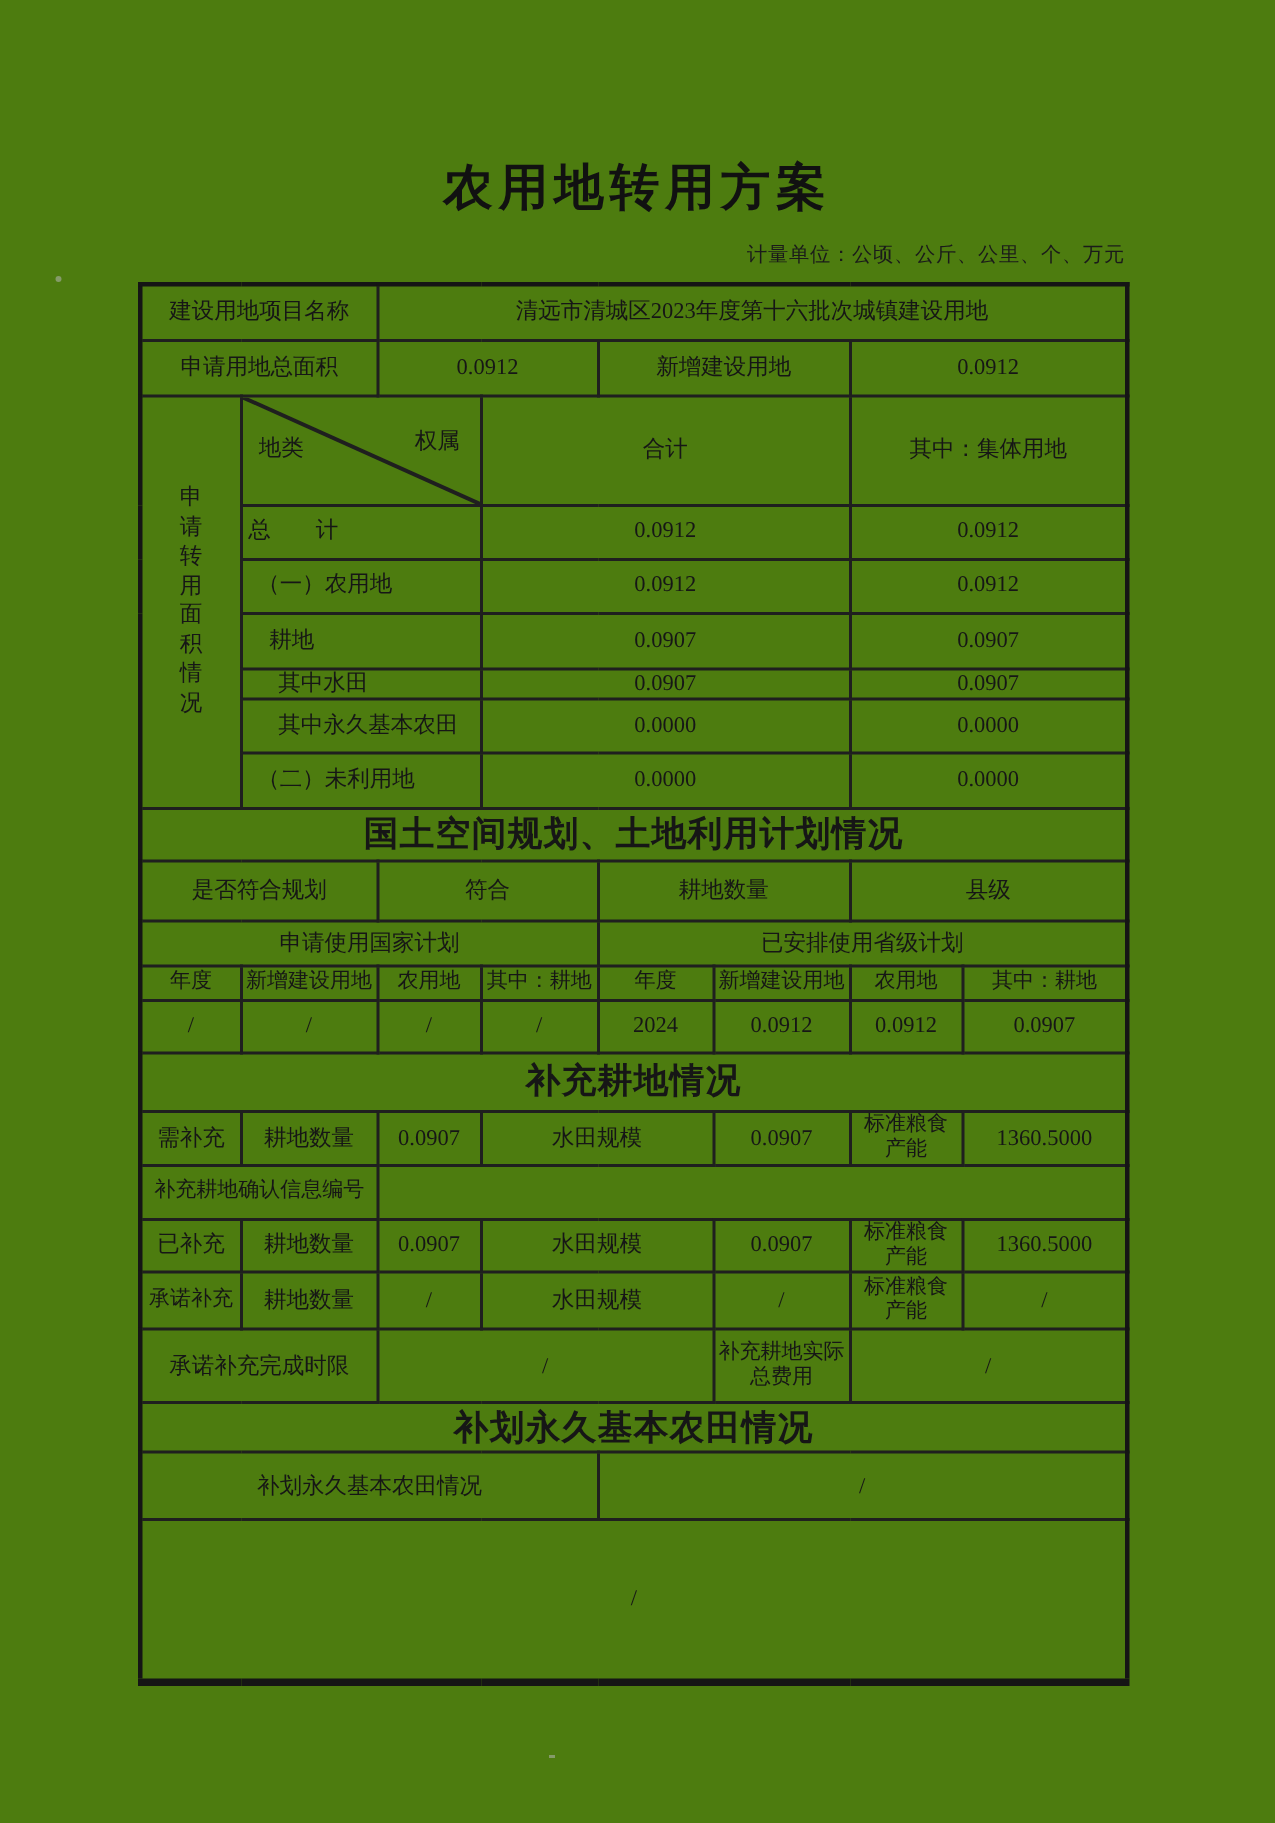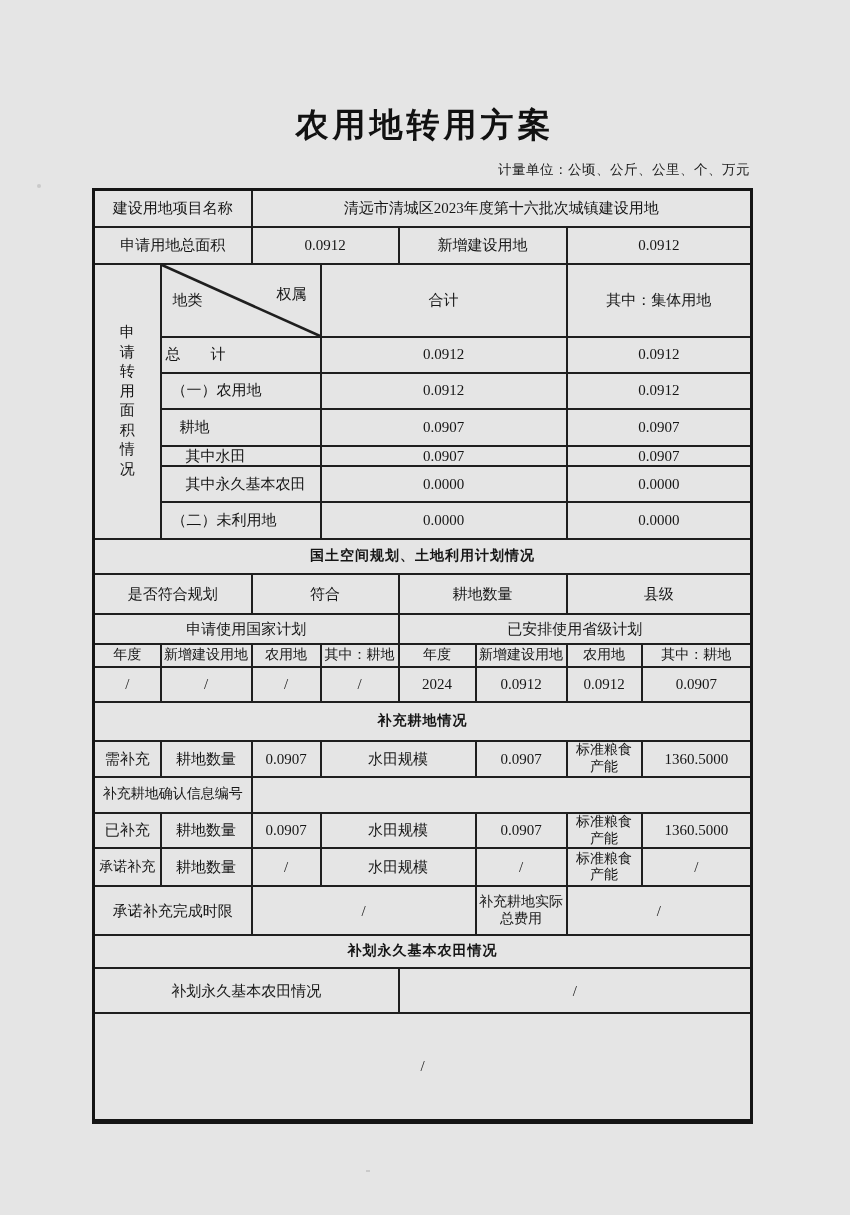--- a/index.html
+++ b/index.html
@@ -1,26 +1,26 @@
 <!DOCTYPE html>
 <html><head>
 <meta charset="utf-8">
 <style>
   html,body{margin:0;padding:0;background:#ffffff;}
-  .page{position:relative;width:850px;height:1215px;background:#e5e5e5;overflow:hidden;
+  .page{position:relative;width:850px;height:1215px;background:#4d7c0f;overflow:hidden;
         font-family:"Liberation Serif","DejaVu Serif",serif;color:#161616;}
   .doc-title{position:absolute;top:103px;left:0;width:100%;text-align:center;
         font-family:"Liberation Sans","DejaVu Sans",sans-serif;font-weight:bold;
         font-size:33px;letter-spacing:4px;color:#111;}
   .unit-note{position:absolute;top:161px;right:100px;font-size:13.5px;letter-spacing:.5px;color:#1a1a1a;}
   table.form{position:absolute;left:92px;top:188px;width:658px;border-collapse:collapse;
         table-layout:fixed;border:3px solid #151515;border-bottom:5px solid #151515;}
   td{border:2px solid #1f1f1f;padding:0 2px;text-align:center;vertical-align:middle;
         font-size:15px;line-height:1.25;overflow:hidden;color:#161616;}
-  td.sec{font-family:Liberation Mono, monospace;font-weight:bold;font-size:14px;letter-spacing:1px;}
+  td.sec{font-family:Liberation Serif, serif;font-weight:bold;font-size:23px;letter-spacing:1px;}
   td.lbl-left{text-align:left;}
   .ind-a{padding-left:10px;}   
   .ind-b{padding-left:18px;}   
   .ind-c{padding-left:24px;}   
   .ind-t{padding-left:4px;}   
   td.dense{font-size:14px;line-height:1.2;}
   td.diag{position:relative;padding:0;}
   .diag svg{position:absolute;left:0;top:0;width:100%;height:100%;display:block;}
   .diag .dl{position:absolute;left:11px;top:50%;transform:translateY(-50%);}
   .diag .dr{position:absolute;right:13px;top:44%;transform:translateY(-50%);font-family:Liberation Mono, monospace;}

